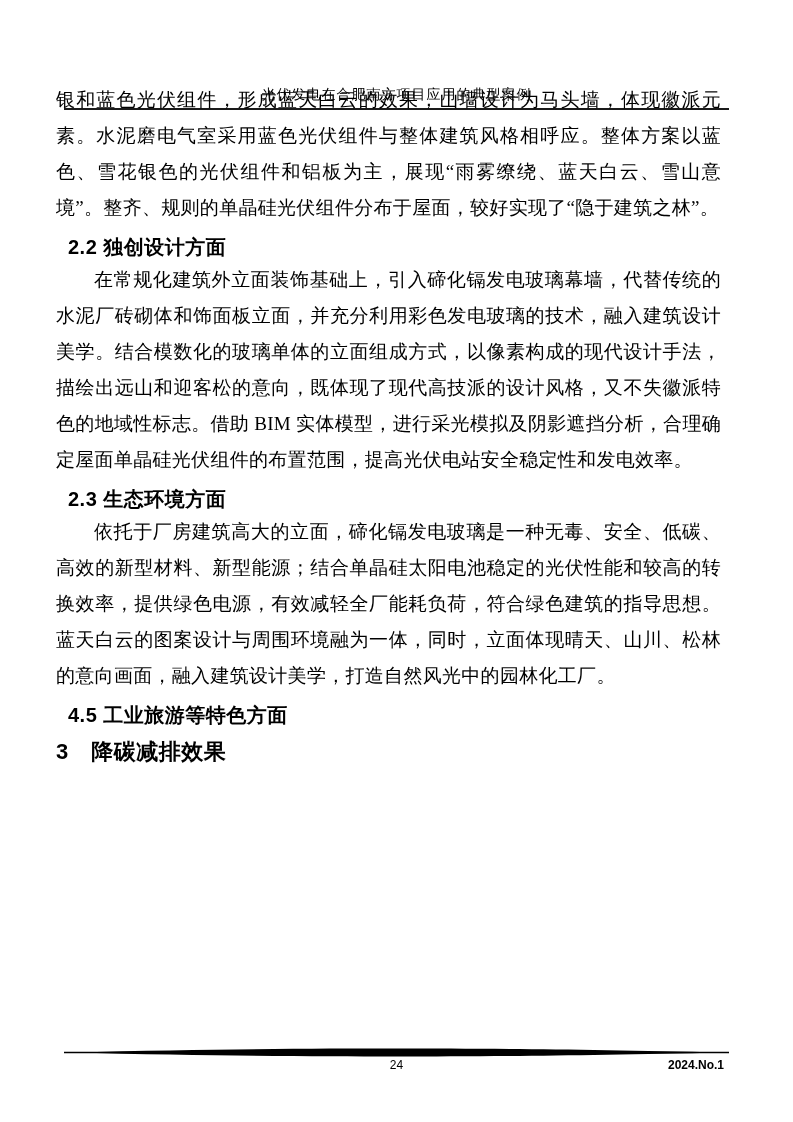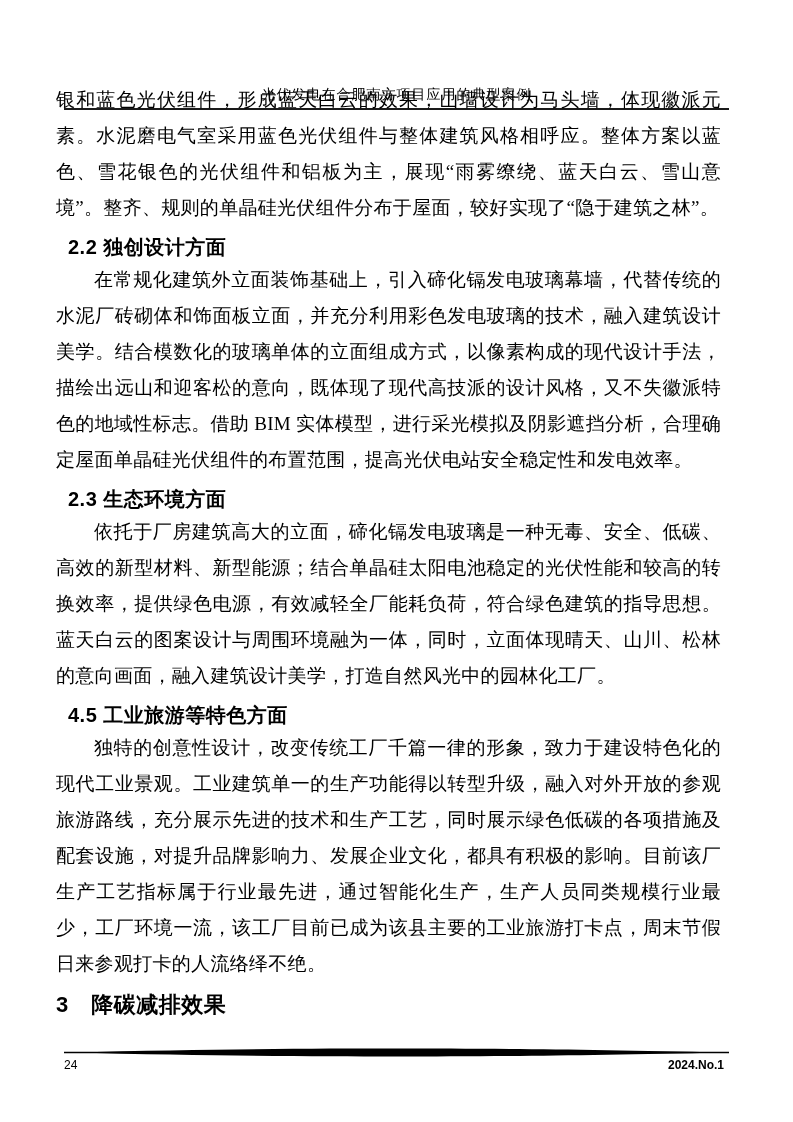--- a/index.html
+++ b/index.html
@@ -67,21 +67,21 @@
   .footer-meta {
     position: relative;
     height: 18px;
     margin-top: 1px;
     font-family: "Liberation Sans", sans-serif;
     font-size: 12px;
   }
   .page-num {
     position: absolute;
     left: 0; right: 0;
-    text-align: left;
+    text-align: center;
   }
   .issue {
     position: absolute;
     right: 5px;
     font-weight: bold;
   }
 </style>
 </head>
 <body>
 
@@ -93,21 +93,20 @@
 
     <p class="body-para">银和蓝色光伏组件，形成蓝天白云的效果，山墙设计为马头墙，体现徽派元素。水泥磨电气室采用蓝色光伏组件与整体建筑风格相呼应。整体方案以蓝色、雪花银色的光伏组件和铝板为主，展现“雨雾缭绕、蓝天白云、雪山意境”。整齐、规则的单晶硅光伏组件分布于屋面，较好实现了“隐于建筑之林”。</p>
 
     <h2 class="sec-heading">2.2 独创设计方面</h2>
     <p class="body-para indent">在常规化建筑外立面装饰基础上，引入碲化镉发电玻璃幕墙，代替传统的水泥厂砖砌体和饰面板立面，并充分利用彩色发电玻璃的技术，融入建筑设计美学。结合模数化的玻璃单体的立面组成方式，以像素构成的现代设计手法，描绘出远山和迎客松的意向，既体现了现代高技派的设计风格，又不失徽派特色的地域性标志。借助 BIM 实体模型，进行采光模拟及阴影遮挡分析，合理确定屋面单晶硅光伏组件的布置范围，提高光伏电站安全稳定性和发电效率。</p>
 
     <h2 class="sec-heading">2.3 生态环境方面</h2>
     <p class="body-para indent">依托于厂房建筑高大的立面，碲化镉发电玻璃是一种无毒、安全、低碳、高效的新型材料、新型能源；结合单晶硅太阳电池稳定的光伏性能和较高的转换效率，提供绿色电源，有效减轻全厂能耗负荷，符合绿色建筑的指导思想。蓝天白云的图案设计与周围环境融为一体，同时，立面体现晴天、山川、松林的意向画面，融入建筑设计美学，打造自然风光中的园林化工厂。</p>
 
     <h2 class="sec-heading">4.5 工业旅游等特色方面</h2>
-    <p class="body-para indent">独特的创意性设计，改变传统工厂千篇一律的形象，致力于建设特色化的现代工业景观。工业建筑单一的生产功能得以转型升级，融入对外开放的参观旅游路线，充分展示先进的技术和生产工艺，同时展示绿色低碳的各项措施及配套设施，对提升品牌影响力、发展企业文化，都具有积极的影响。目前该厂生产工艺指标属于行业最先进，通过智能化生产，生产人员同类规模行业最少，工厂环境一流，该工厂目前已成为该县主要的工业旅游打卡点，周末节假日来参观打卡的人流络绎不绝。</p>
 
     <h1 class="chap-heading">3　降碳减排效果</h1>
 
   </div>
 
   <div class="footer">
     <svg class="footer-bar" viewBox="0 0 665 9" preserveAspectRatio="none">
       <line x1="0" y1="4.5" x2="665" y2="4.5" stroke="#000" stroke-width="1.6"></line>
       <path d="M6 4.5 C150 1.0 250 0.6 332 0.6 C420 0.6 520 1.2 659 4.5 C520 7.8 420 8.4 332 8.4 C250 8.4 150 8.0 6 4.5 Z" fill="#000"></path>
     </svg>

